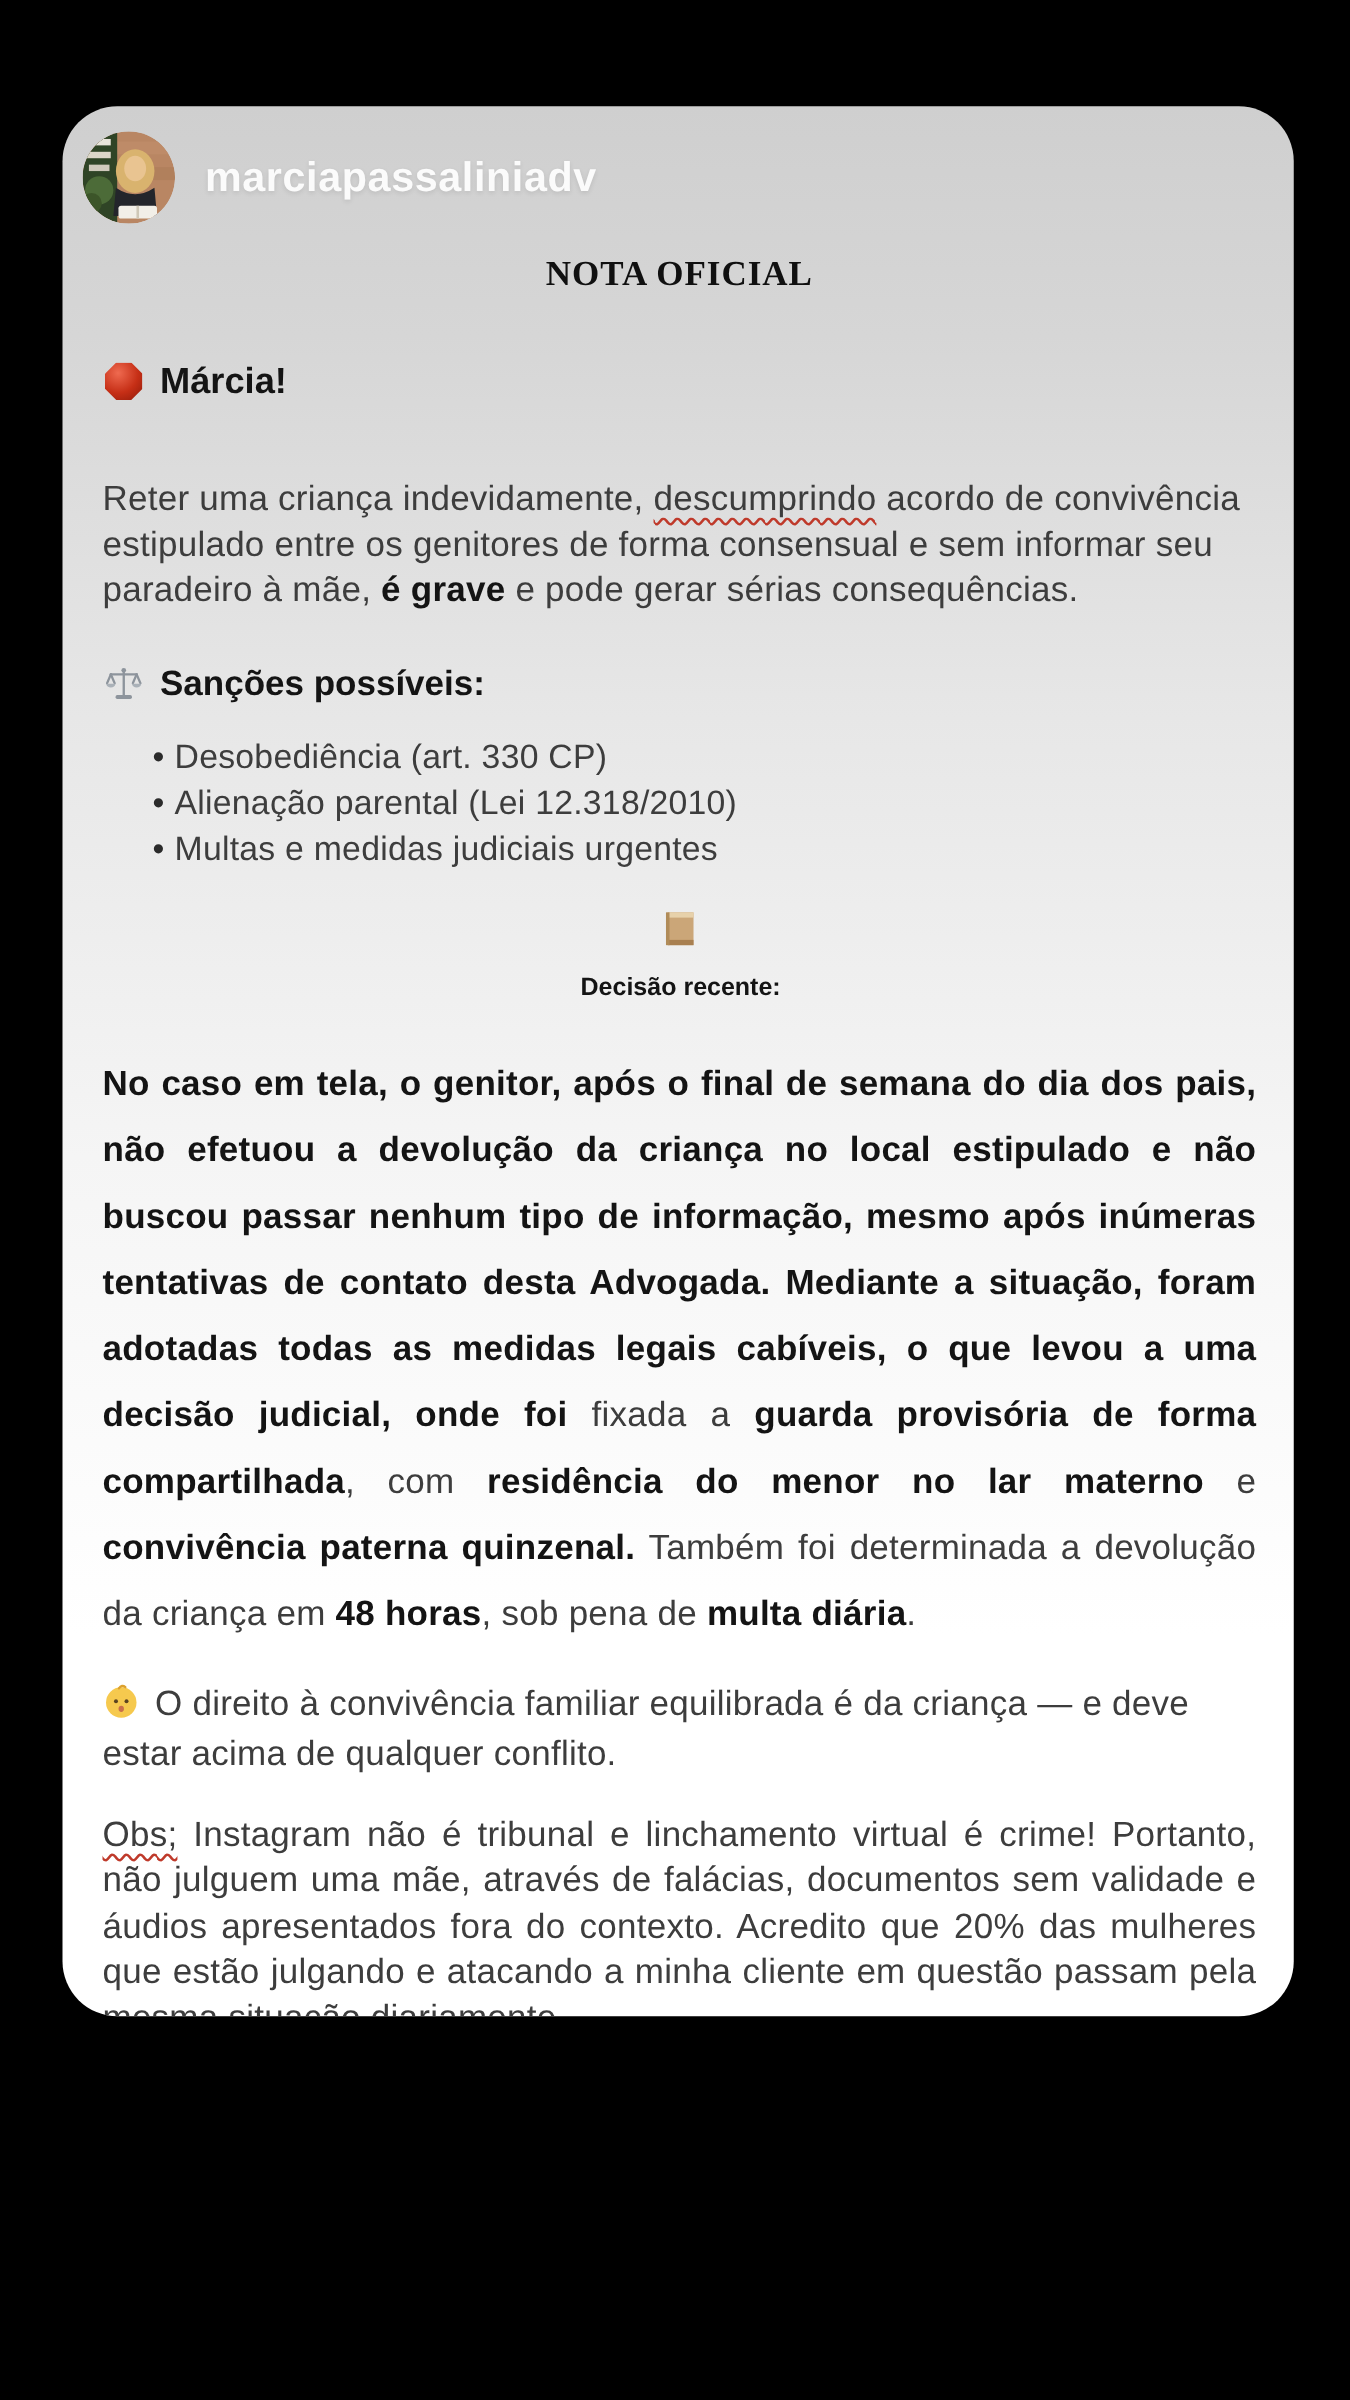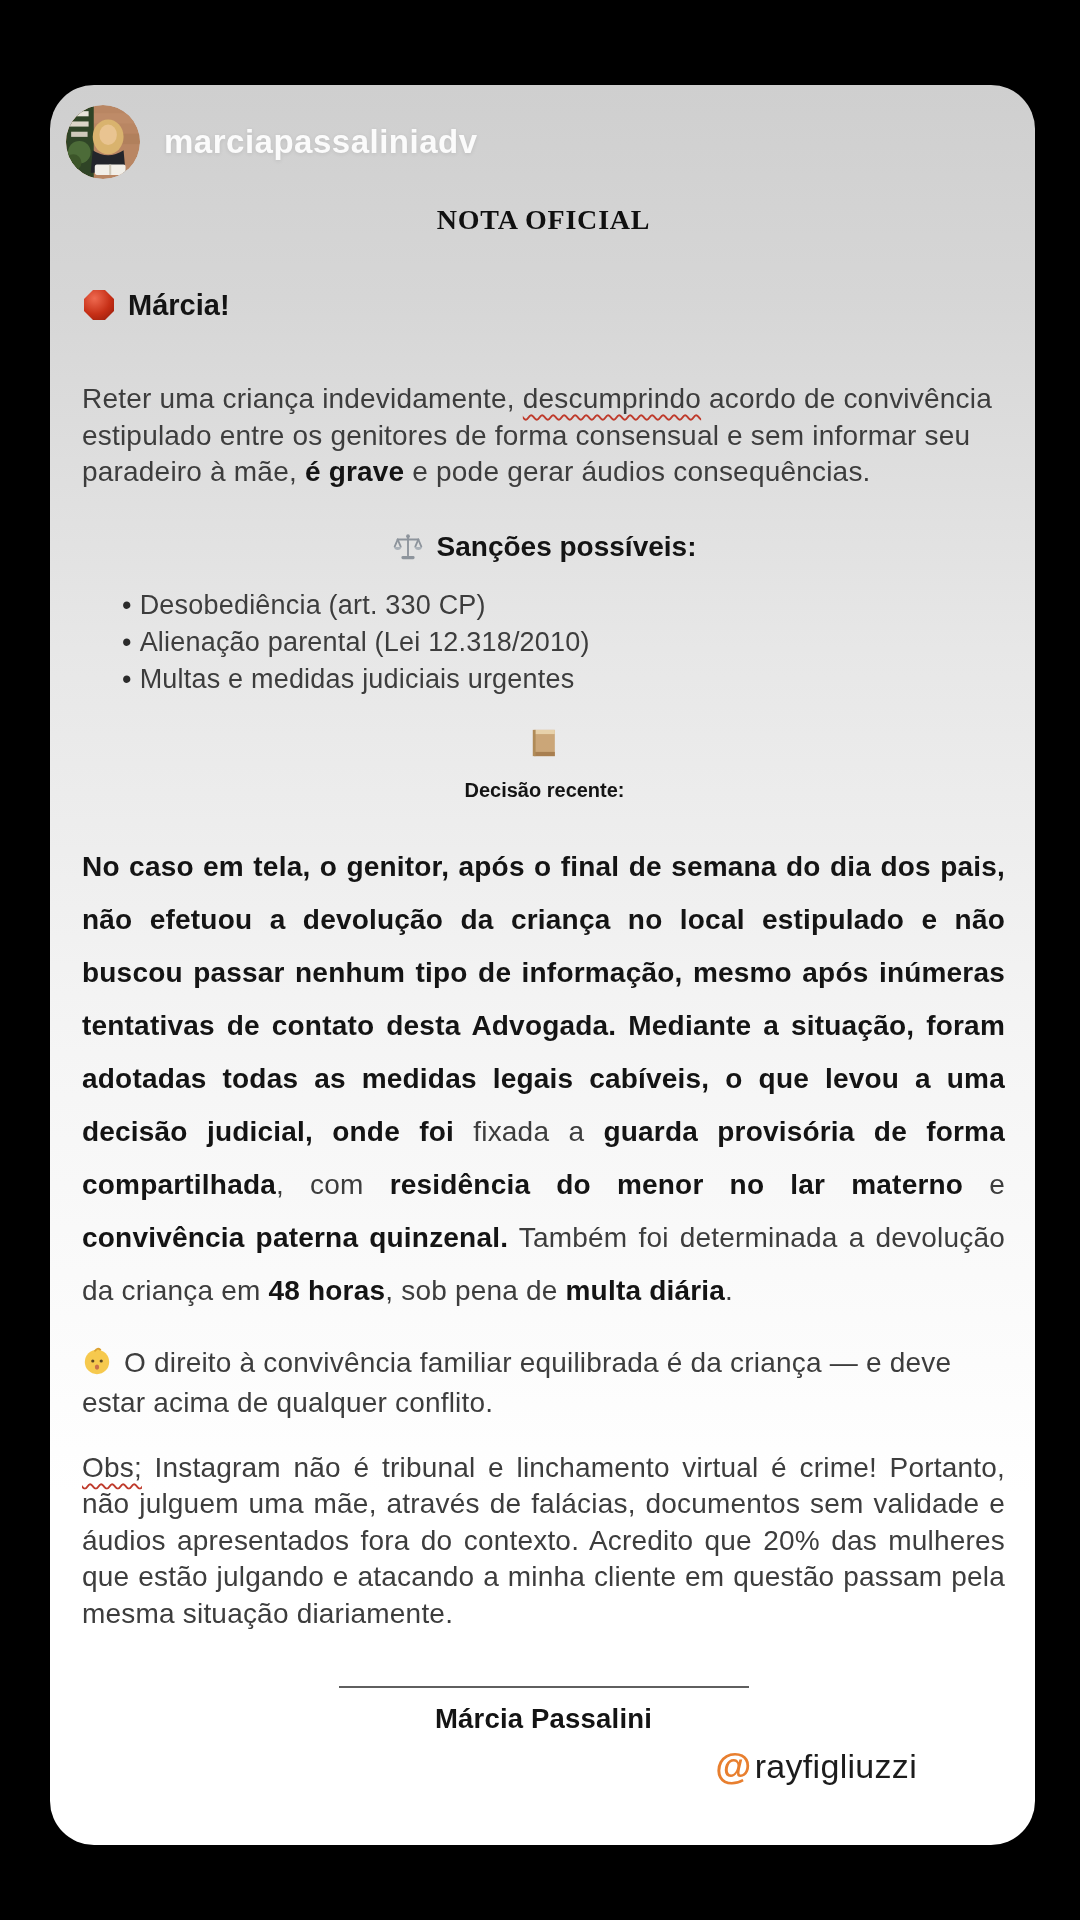--- a/index.html
+++ b/index.html
@@ -3,21 +3,21 @@
 <meta charset="utf-8">
 <style>
   html,body{margin:0;padding:0;}
   body{
     width:1080px;height:1920px;position:relative;
     background:#000;
     font-family:"Liberation Sans",sans-serif;
     overflow:hidden;
   }
   .card{
-    position:absolute;left:50px;top:85px;width:985px;height:1760px;
+    position:absolute;left:50px;top:85px;width:985px;height:1528px;
     border-radius:44px;
     background:linear-gradient(180deg,#cfcfcf 0%,#d6d6d6 12%,#e7e7e7 32%,#f5f5f5 55%,#ffffff 80%,#ffffff 100%);
     overflow:hidden;
   }
   .header{
     position:absolute;left:16px;top:20px;
     display:flex;align-items:center;gap:24px;
   }
   .avatar{
     width:74px;height:74px;border-radius:50%;overflow:hidden;flex:0 0 auto;
@@ -34,21 +34,21 @@
     margin-top:118px;text-align:center;
     font-family:"Liberation Serif",serif;font-weight:700;
     font-size:28px;color:#101010;letter-spacing:0.8px;
     line-height:34px;
   }
   .h-row{
     display:flex;align-items:center;gap:14px;
     font-weight:700;font-size:29px;color:#141414;line-height:36px;
   }
   .h-attention{margin-top:50px;margin-left:2px;}
-  .h-sanctions{margin-top:38px;margin-left:2px;font-size:28px;justify-content:center;}
+  .h-sanctions{margin-top:38px;margin-left:2px;font-size:28px;}
   .h-decision{margin-top:30px;margin-left:2px;font-size:20px;flex-direction:column;}
   .octagon{
     width:30px;height:30px;flex:0 0 auto;
     background:radial-gradient(circle at 35% 28%,#ef6a50 0%,#c62f16 55%,#8f1a09 100%);
     clip-path:polygon(30% 0,70% 0,100% 30%,100% 70%,70% 100%,30% 100%,0 70%,0 30%);
   }
   .para{
     font-size:28px;line-height:36.5px;color:#3d3d3d;letter-spacing:0.2px;
   }
   .intro{margin-top:58px;}
@@ -130,21 +130,21 @@
   <div class="content">
 
     <div class="title">NOTA OFICIAL</div>
 
     <div class="h-row h-attention">
       <span class="octagon"></span>
       <span>Márcia!</span>
     </div>
 
     <div class="para intro">
-      <span>Reter uma criança indevidamente, </span><span class="wavy">descumprindo</span><span> acordo de convivência estipulado entre os genitores de forma consensual e sem informar seu paradeiro à mãe, </span><span class="b">é grave</span><span> e pode gerar áudios consequências.</span>
+      <span>Reter uma criança indevidamente, </span><span class="wavy">descumprindo</span><span> acordo de convivência estipulado entre os genitores de forma consensual e sem informar seu paradeiro à mãe, </span><span class="b">é grave</span><span> e pode gerar sérias consequências.</span>
     </div>
 
     <div class="h-row h-sanctions">
       <svg width="30" height="30" viewBox="0 0 32 32">
         <g stroke="#8d949c" fill="none" stroke-width="2" stroke-linecap="round">
           <line x1="16" y1="5" x2="16" y2="25"></line>
           <line x1="5" y1="8" x2="27" y2="8"></line>
           <line x1="5" y1="8" x2="1.8" y2="15.5"></line>
           <line x1="5" y1="8" x2="8.2" y2="15.5"></line>
           <line x1="27" y1="8" x2="23.8" y2="15.5"></line>

